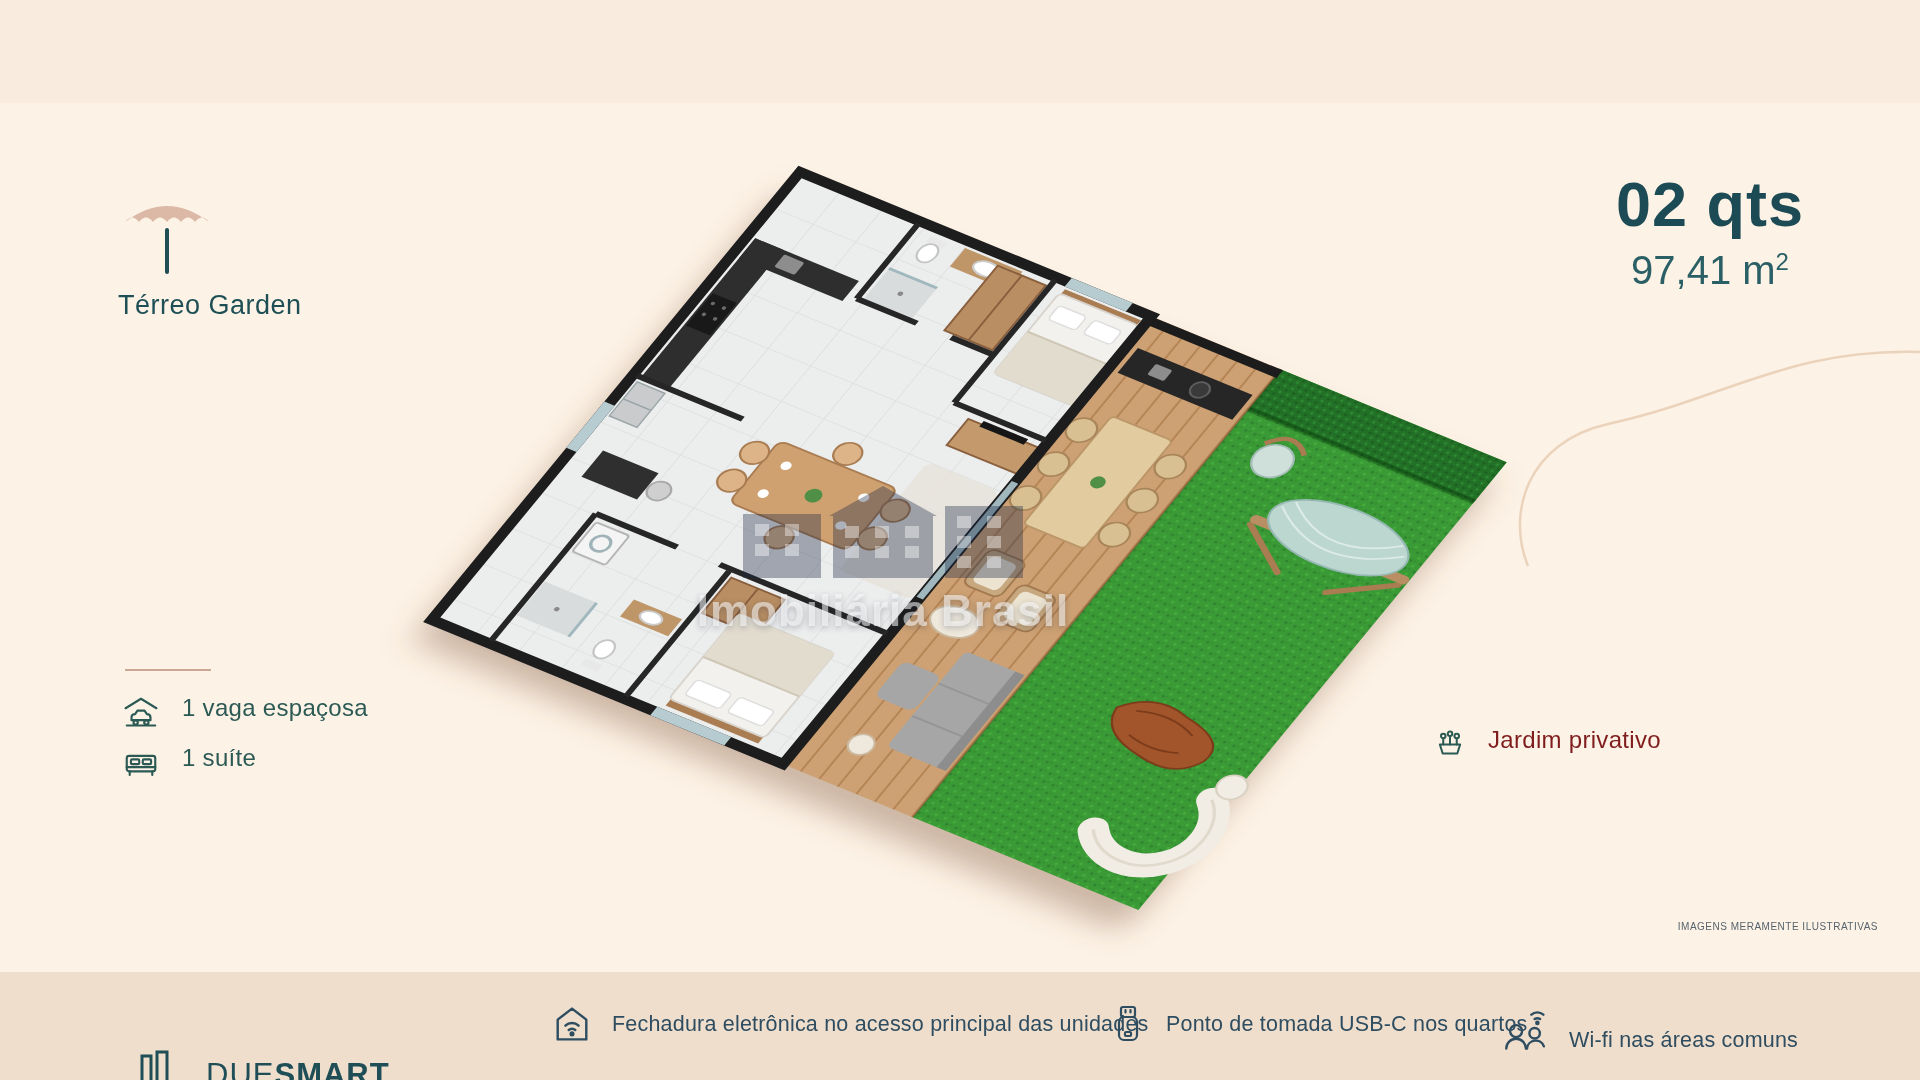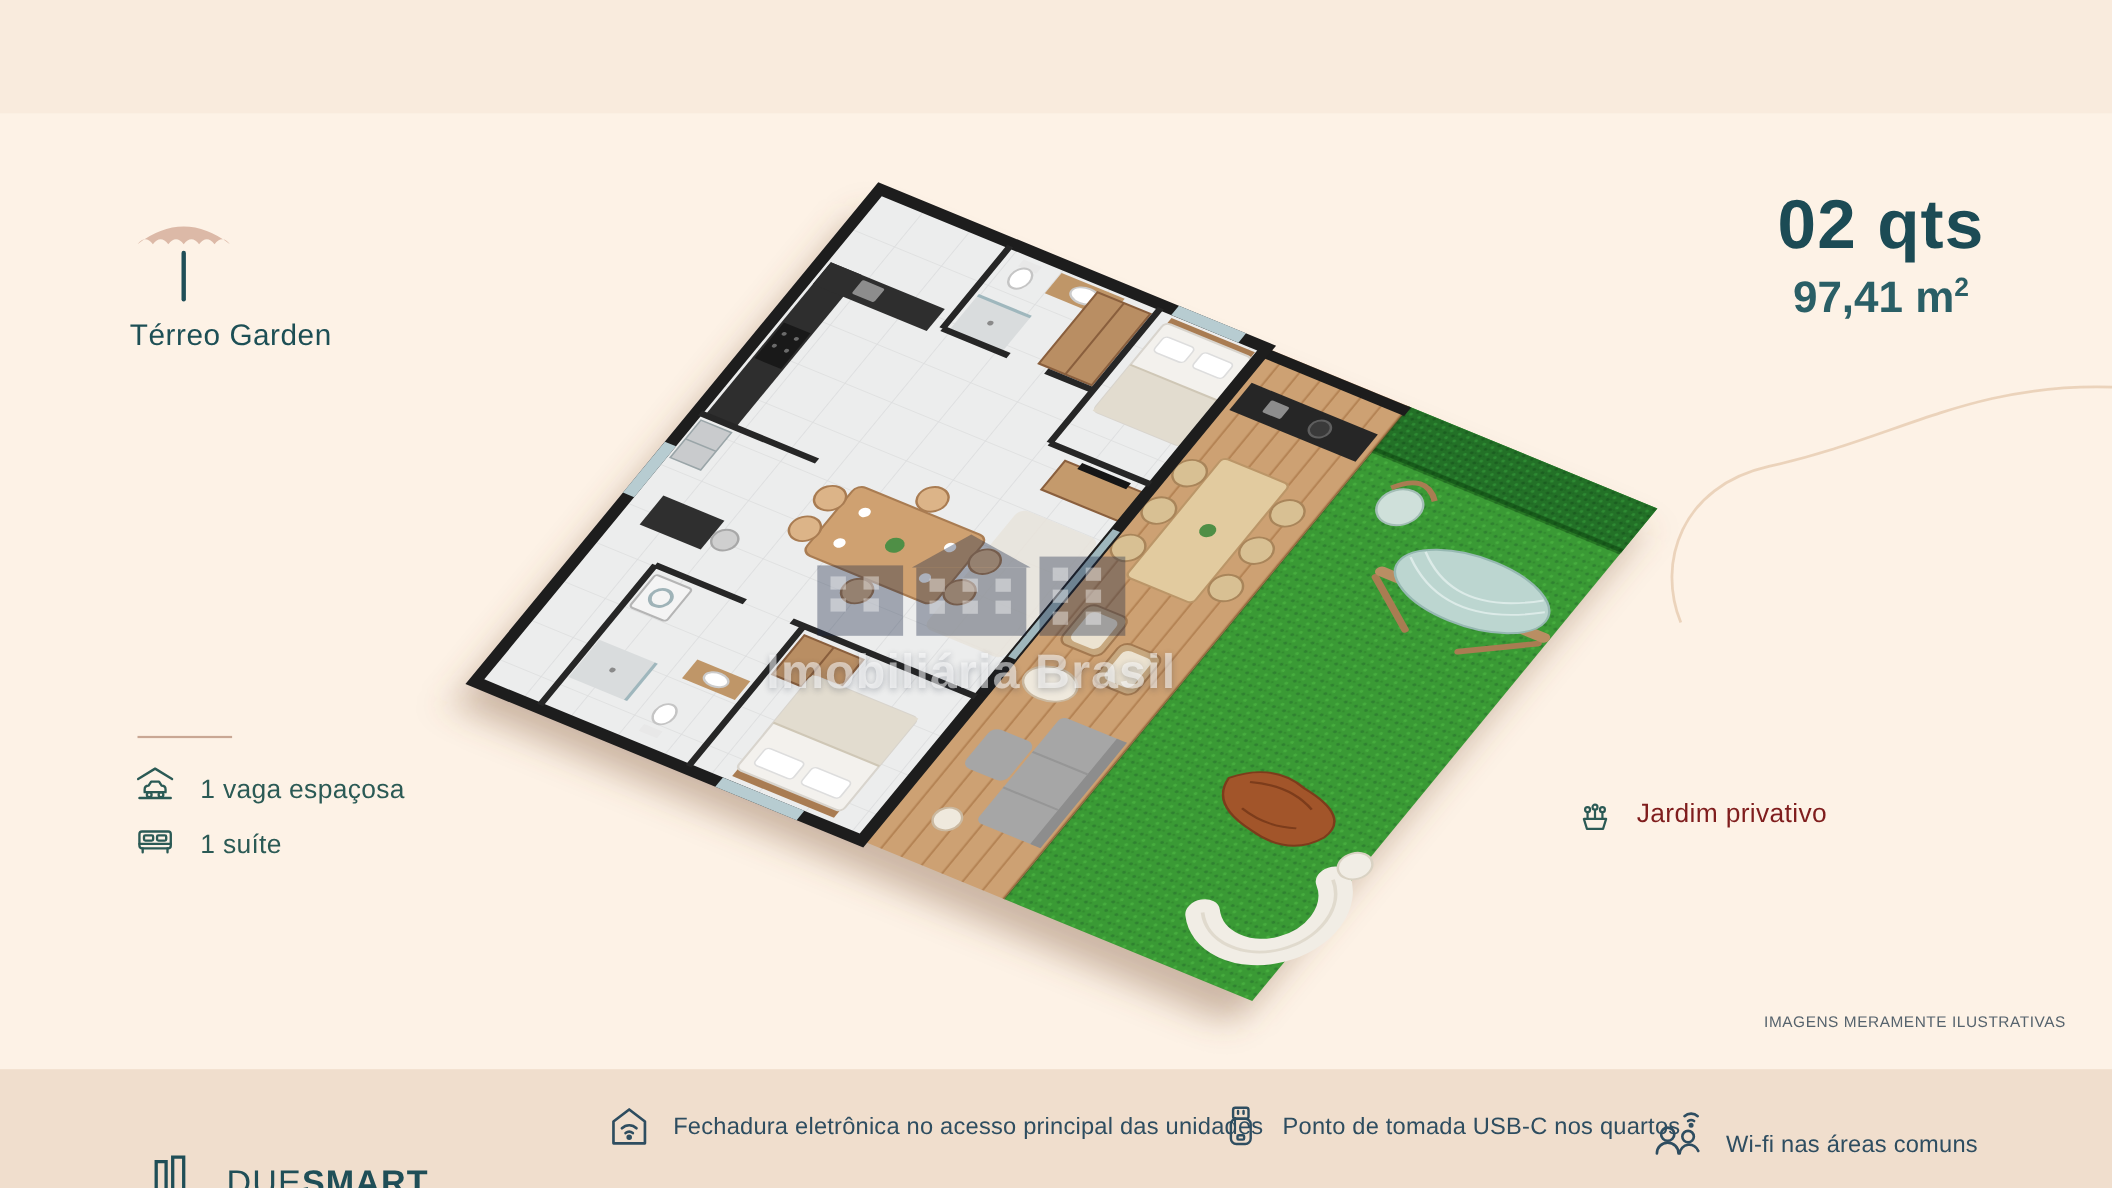--- a/index.html
+++ b/index.html
@@ -11,40 +11,40 @@
   .footer-bar { position:absolute; left:0; top:972px; width:1920px; height:108px; background:#f0decd; }
 
   
   .title-block { position:absolute; left:118px; top:192px; width:300px; }
   .umbrella { display:block; margin-left:4px; }
   .plan-label { margin-top:12px; font-size:27px; letter-spacing:.5px; color:#1d4f55; font-weight:500; }
 
   
   .specs { position:absolute; left:1565px; top:168px; width:290px; text-align:center; color:#1c4b55; }
   .specs .qts { font-size:63px; font-weight:600; letter-spacing:1px; }
-  .specs .area { font-size:40px; font-weight:700; color:#2a5f66; margin-top:8px; }
+  .specs .area { font-size:40px; font-weight:400; color:#2a5f66; margin-top:8px; }
   .specs .area sup { font-size:24px; }
 
   
   .divider { position:absolute; left:125px; top:669px; width:86px; height:2px; background:#c9a794; }
   .features { position:absolute; left:122px; top:694px; list-style:none; }
-  .features li { display:flex; align-items:flex-end; gap:22px; height:38px; margin-bottom:12px; }
+  .features li { display:flex; align-items:flex-start; gap:22px; height:38px; margin-bottom:12px; }
   .features li span.txt { font-size:24px; color:#2b5a55; letter-spacing:.3px; }
 
   
   .garden-callout { position:absolute; left:1432px; top:722px; display:flex; align-items:center; gap:20px; }
   .garden-callout .txt { font-size:24px; color:#7f1d1d; letter-spacing:.3px; }
 
   
   .watermark { position:absolute; left:668px; top:484px; width:430px; text-align:center; pointer-events:none; }
   .watermark .wm-text { margin-top:6px; font-size:44px; font-weight:bold; letter-spacing:1px;
     color:rgba(255,255,255,0.55); text-shadow:0 2px 6px rgba(30,40,60,0.28); }
 
   
-  .disclaimer { position:absolute; right:42px; top:921px; font-size:14px; letter-spacing:.5px; color:#56636d;text-align:center; }
+  .disclaimer { position:absolute; right:42px; top:921px; font-size:10px; letter-spacing:.5px; color:#56636d;text-align:center; }
 
   
   .brand { position:absolute; left:130px; top:1046px; display:flex; align-items:center; gap:26px; }
   .brand .brand-name { font-size:31px; letter-spacing:1px; color:#1f4e57; }
   .brand .brand-name .light { font-weight:400; }
   .brand .brand-name .bold { font-weight:700; }
   .foot-item { position:absolute; top:995px; display:flex; align-items:center; gap:18px; height:58px; }
   .foot-item .txt { font-size:21.5px; color:#2e4d60; letter-spacing:.2px; }
   .fi-1 { left:550px; } .fi-2 { left:1108px; } .fi-3 { left:1503px;align-items:flex-end; }
 

